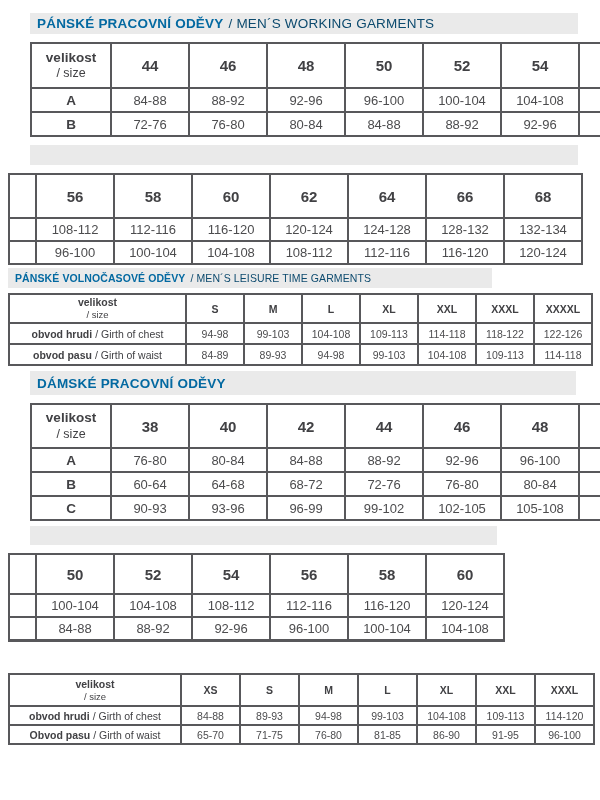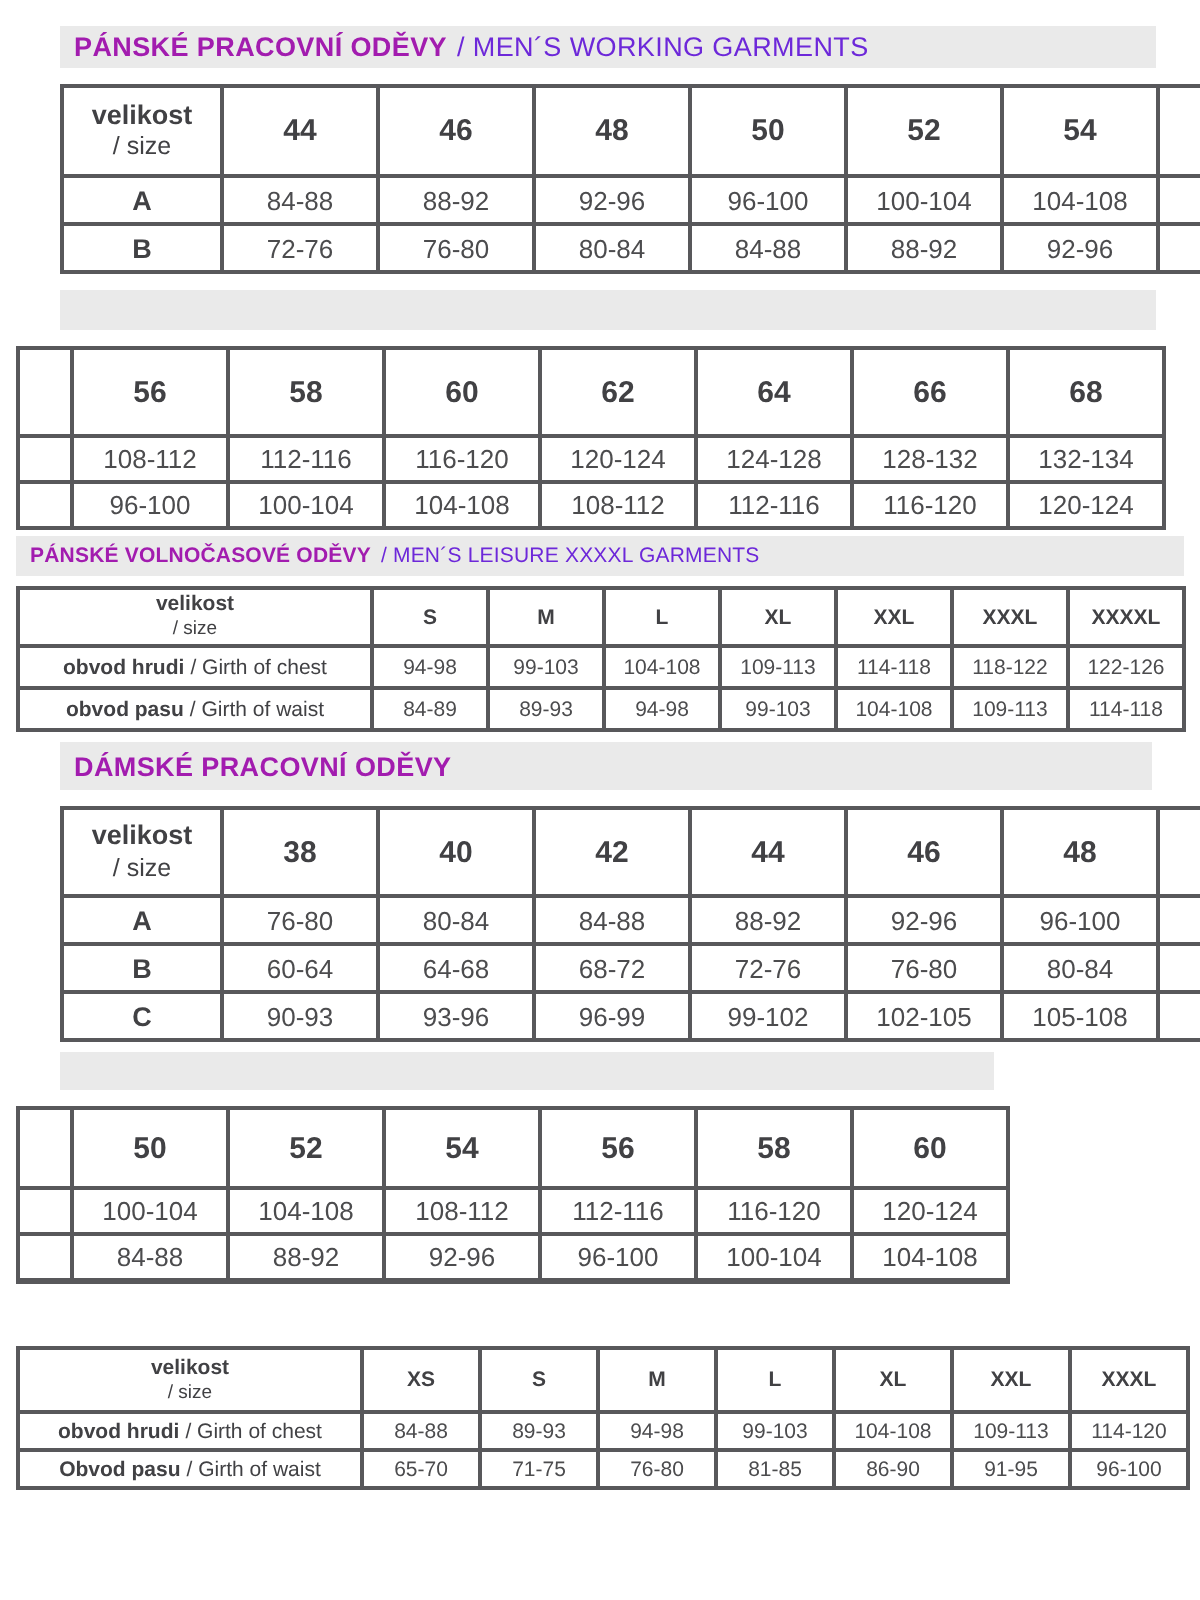--- a/index.html
+++ b/index.html
@@ -3,22 +3,22 @@
 <meta charset="utf-8">
 <style>
   html,body{margin:0;padding:0}
   body{background:#ffffff}
   #screen{position:relative;width:600px;height:800px;background:#ffffff;overflow:hidden;
           font-family:"Liberation Sans","DejaVu Sans",sans-serif;color:#4a4a4d}
   .abs{position:absolute}
   
   .hbar{background:#eaeaea;display:flex;align-items:center;box-sizing:border-box;
         padding-left:7px;white-space:nowrap}
-  .hbar .cz{font-weight:bold;color:#a21caf}
-  .hbar .en{font-weight:normal;color:#6d28d9;margin-left:5px}
+  .hbar .cz{font-weight:bold;color:#0369a1}
+  .hbar .en{font-weight:normal;color:#0c4a6e;margin-left:5px}
   .h-lg{font-size:13.5px;letter-spacing:.2px}
   .h-sm{font-size:10.5px;letter-spacing:.1px}
   
   .gbar{background:#eaeaea}
   
   table{border-collapse:collapse;table-layout:fixed;background:#fff}
   td,th{border:2px solid #58585b;text-align:center;vertical-align:middle;padding:0;overflow:hidden}
   th{color:#414144}
   td{color:#4c4c4e;font-weight:normal}
   .tbig th.sz{font-size:15px}
@@ -135,23 +135,23 @@
           <td>100-104</td>
           <td>104-108</td>
           <td>108-112</td>
           <td>112-116</td>
           <td>116-120</td>
           <td>120-124</td>
         </tr>
   </tbody>
     </table>
 
-  <div class="abs hbar h-sm" style="left:8px;top:268px;width:584px;height:20px">
+  <div class="abs hbar h-sm" style="left:8px;top:268px;width:484px;height:20px">
     <span class="cz">PÁNSKÉ VOLNOČASOVÉ ODĚVY</span>
-    <span class="en">/ MEN´S LEISURE XXXXL GARMENTS</span>
+    <span class="en">/ MEN´S LEISURE TIME GARMENTS</span>
   </div>
 
   <table class="abs tsm" style="left:8px;top:293px;width:583px">
     <colgroup>
         <col style="width:177px">
         <col style="width:58px">
         <col style="width:58px">
         <col style="width:58px">
         <col style="width:58px">
         <col style="width:58px">

